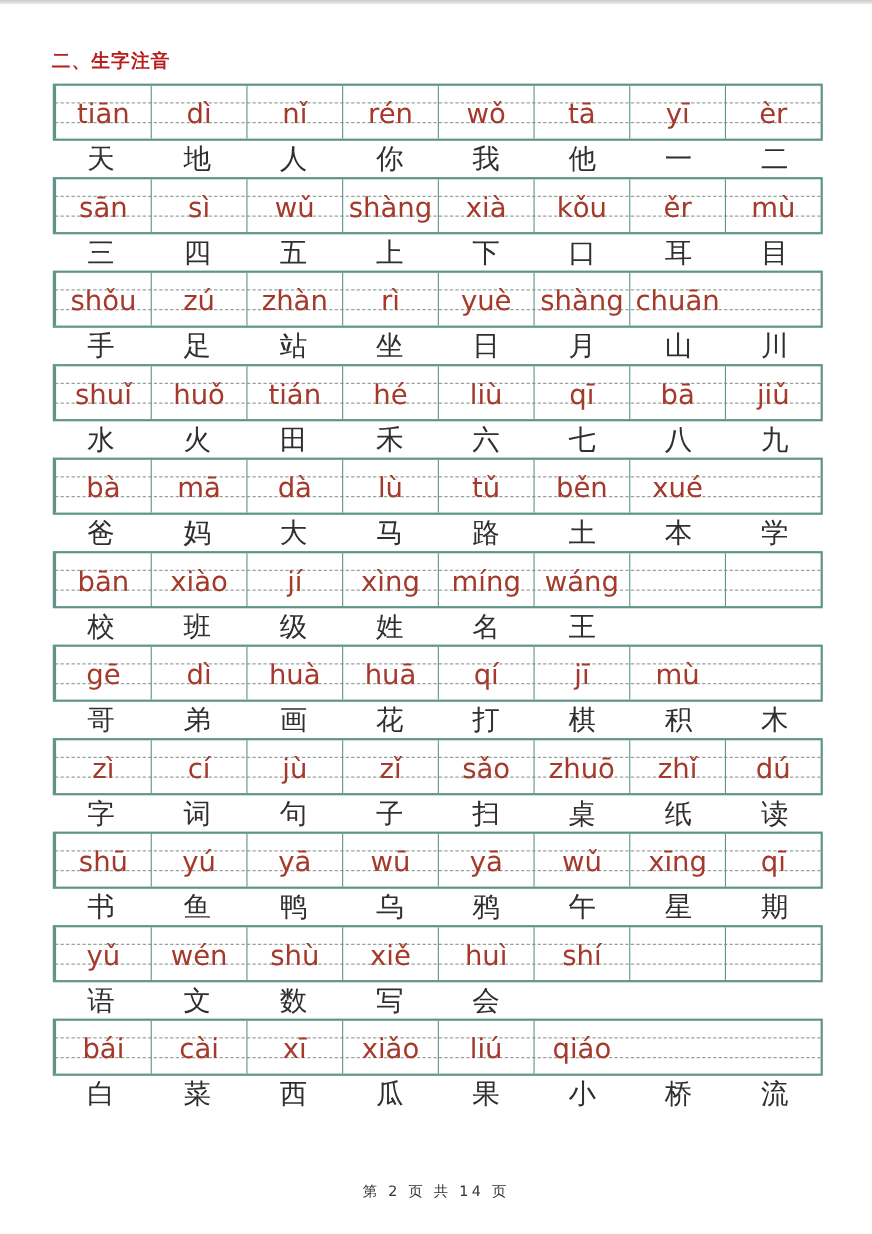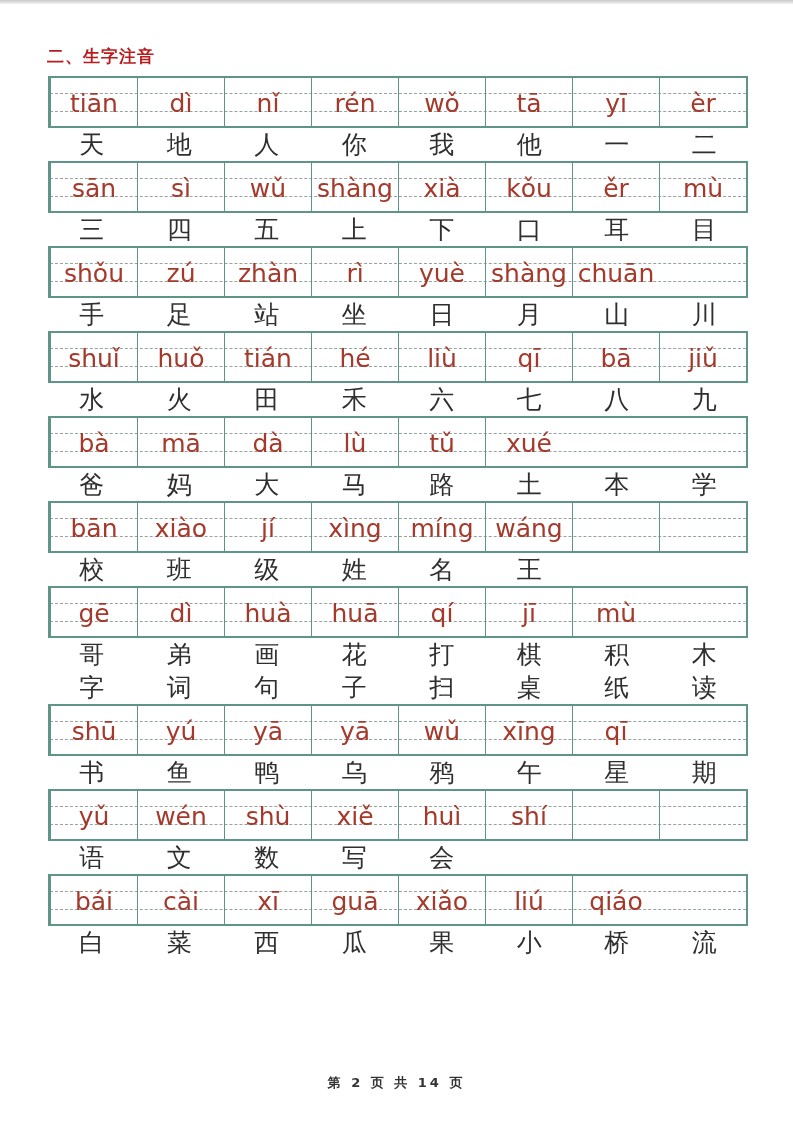--- a/index.html
+++ b/index.html
@@ -67,21 +67,21 @@
   .ccell{
     display:flex; align-items:center; justify-content:center;
     font-size:25px;
     color:var(--ink);
   }
   .footer{
     position:absolute;
     top:1074px; left:0; right:0;
     text-align:center;
     font-size:13px;
-    font-weight:700;
+    font-weight:400;
     letter-spacing:3px;
     color:#333333;
   }
 </style>
 </head>
 <body>
 
 <div class="scan-edge"></div>
 
 <div class="page">
@@ -175,20 +175,21 @@
         <div class="ccell">九</div>
       </div>
       <div class="strip">
         <i class="dash d1"></i>
         <i class="dash d2"></i>
         <div class="pcell">bà</div>
         <div class="pcell">mā</div>
         <div class="pcell">dà</div>
         <div class="pcell">lù</div>
         <div class="pcell">tǔ</div>
+        <div class="pcell">běn</div>
         <div class="pcell">xué</div>
       </div>
       <div class="chars">
         <div class="ccell">爸</div>
         <div class="ccell">妈</div>
         <div class="ccell">大</div>
         <div class="ccell">马</div>
         <div class="ccell">路</div>
         <div class="ccell">土</div>
         <div class="ccell">本</div>
@@ -230,36 +231,49 @@
       <div class="chars">
         <div class="ccell">哥</div>
         <div class="ccell">弟</div>
         <div class="ccell">画</div>
         <div class="ccell">花</div>
         <div class="ccell">打</div>
         <div class="ccell">棋</div>
         <div class="ccell">积</div>
         <div class="ccell">木</div>
       </div>
+      <div class="strip">
+        <i class="dash d1"></i>
+        <i class="dash d2"></i>
+        <div class="pcell">zì</div>
+        <div class="pcell">cí</div>
+        <div class="pcell">jù</div>
+        <div class="pcell">zǐ</div>
+        <div class="pcell">sǎo</div>
+        <div class="pcell">zhuō</div>
+        <div class="pcell">zhǐ</div>
+        <div class="pcell">dú</div>
+      </div>
       <div class="chars">
         <div class="ccell">字</div>
         <div class="ccell">词</div>
         <div class="ccell">句</div>
         <div class="ccell">子</div>
         <div class="ccell">扫</div>
         <div class="ccell">桌</div>
         <div class="ccell">纸</div>
         <div class="ccell">读</div>
       </div>
       <div class="strip">
         <i class="dash d1"></i>
         <i class="dash d2"></i>
         <div class="pcell">shū</div>
         <div class="pcell">yú</div>
         <div class="pcell">yā</div>
+        <div class="pcell">wū</div>
         <div class="pcell">yā</div>
         <div class="pcell">wǔ</div>
         <div class="pcell">xīng</div>
         <div class="pcell">qī</div>
       </div>
       <div class="chars">
         <div class="ccell">书</div>
         <div class="ccell">鱼</div>
         <div class="ccell">鸭</div>
         <div class="ccell">乌</div>
@@ -289,21 +303,20 @@
         <div class="ccell"></div>
         <div class="ccell"></div>
         <div class="ccell"></div>
       </div>
       <div class="strip">
         <i class="dash d1"></i>
         <i class="dash d2"></i>
         <div class="pcell">bái</div>
         <div class="pcell">cài</div>
         <div class="pcell">xī</div>
-        <div class="pcell">guā</div>
         <div class="pcell">xiǎo</div>
         <div class="pcell">liú</div>
         <div class="pcell">qiáo</div>
       </div>
       <div class="chars">
         <div class="ccell">白</div>
         <div class="ccell">菜</div>
         <div class="ccell">西</div>
         <div class="ccell">瓜</div>
         <div class="ccell">果</div>

